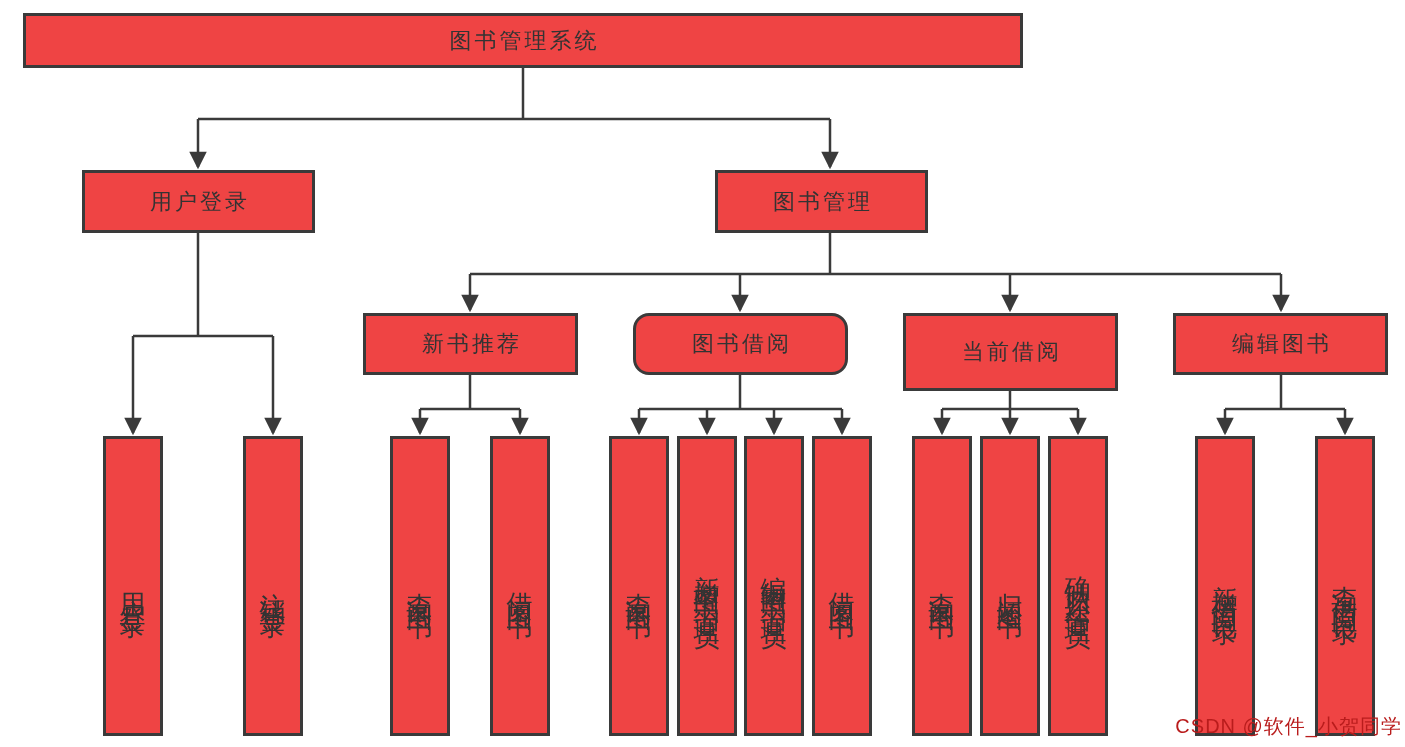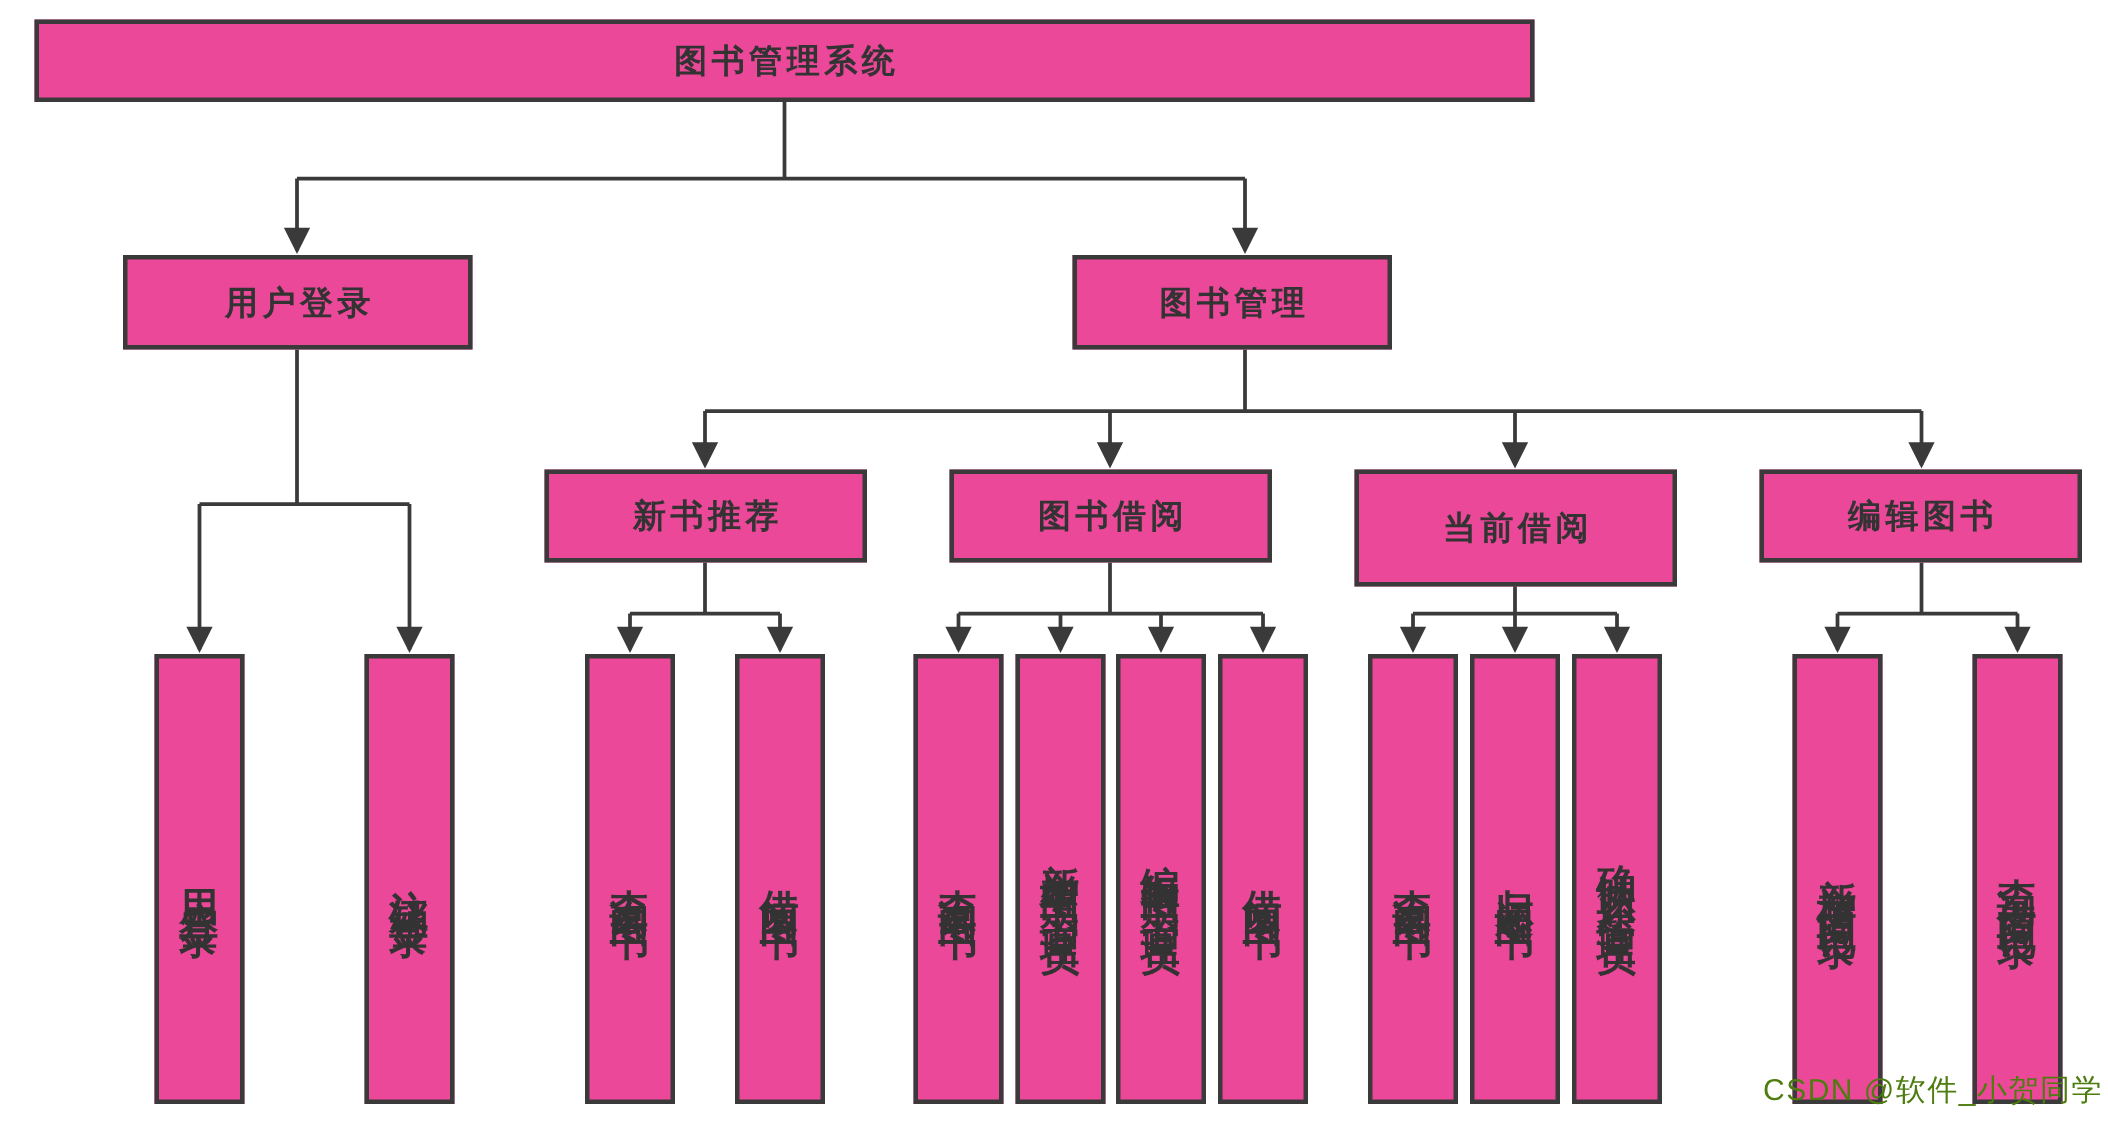--- a/index.html
+++ b/index.html
@@ -2,33 +2,33 @@
 <html><head>
 <meta charset="utf-8">
 <style>
   html,body { margin:0; padding:0; background:#ffffff; }
   .canvas {
     position:relative; width:1405px; height:747px; background:#ffffff;
     font-family:"Liberation Sans","DejaVu Sans",sans-serif; overflow:hidden;
   }
   svg.wires { position:absolute; left:0; top:0; width:1405px; height:747px; z-index:1; }
   .box {
-    position:absolute; box-sizing:border-box; background:#ec4899;
+    position:absolute; box-sizing:border-box; background:#ef4444;
     border:3px solid #3a3a3a; color:#333333;
-    display:flex; align-items:center; justify-content:center; z-index:2;font-weight:bold;
+    display:flex; align-items:center; justify-content:center; z-index:2;
   }
   .hbox { font-size:22px; letter-spacing:3px; text-indent:3px; white-space:nowrap; }
   .leaf { width:60px; height:300px; top:436px; }
   .leaf .vtxt {
     writing-mode:vertical-rl; text-orientation:mixed;
     font-size:26px; letter-spacing:7px; line-height:1; color:#333333;
   }
   .watermark {
     position:absolute; right:3px; bottom:7px; z-index:3;
-    font-size:20px; color:#4d7c0f; letter-spacing:1px; white-space:nowrap;
+    font-size:20px; color:#b91c1c; letter-spacing:1px; white-space:nowrap;
   }
 </style>
 </head>
 <body>
 
 <div class="canvas">
 
   <svg class="wires" viewBox="0 0 1405 747" aria-hidden="true">
     <defs>
       <marker id="arrow" markerUnits="strokeWidth" markerWidth="9" markerHeight="7" viewBox="0 0 10 10" refX="8.7" refY="5" orient="auto">
@@ -92,21 +92,21 @@
       </g>
     </g>
   </svg>
 
   <div class="box hbox" style="left:23px; top:13px; width:1000px; height:55px;">图书管理系统</div>
 
   <div class="box hbox" style="left:82px; top:170px; width:233px; height:63px;">用户登录</div>
   <div class="box hbox" style="left:715px; top:170px; width:213px; height:63px;">图书管理</div>
 
   <div class="box hbox" style="left:363px; top:313px; width:215px; height:62px;text-align:center;">新书推荐</div>
-  <div class="box hbox" style="left:633px; top:313px; width:215px; height:62px;">图书借阅</div>
+  <div class="box hbox" style="left:633px; top:313px; width:215px; height:62px;border-radius:16px;">图书借阅</div>
   <div class="box hbox" style="left:903px; top:313px; width:215px; height:78px;">当前借阅</div>
   <div class="box hbox" style="left:1173px; top:313px; width:215px; height:62px;">编辑图书</div>
 
   <div class="box leaf" style="left:103px;">
     <span class="vtxt">用户登录</span>
   </div>
   <div class="box leaf" style="left:243px;">
     <span class="vtxt">注销登录</span>
   </div>
 

